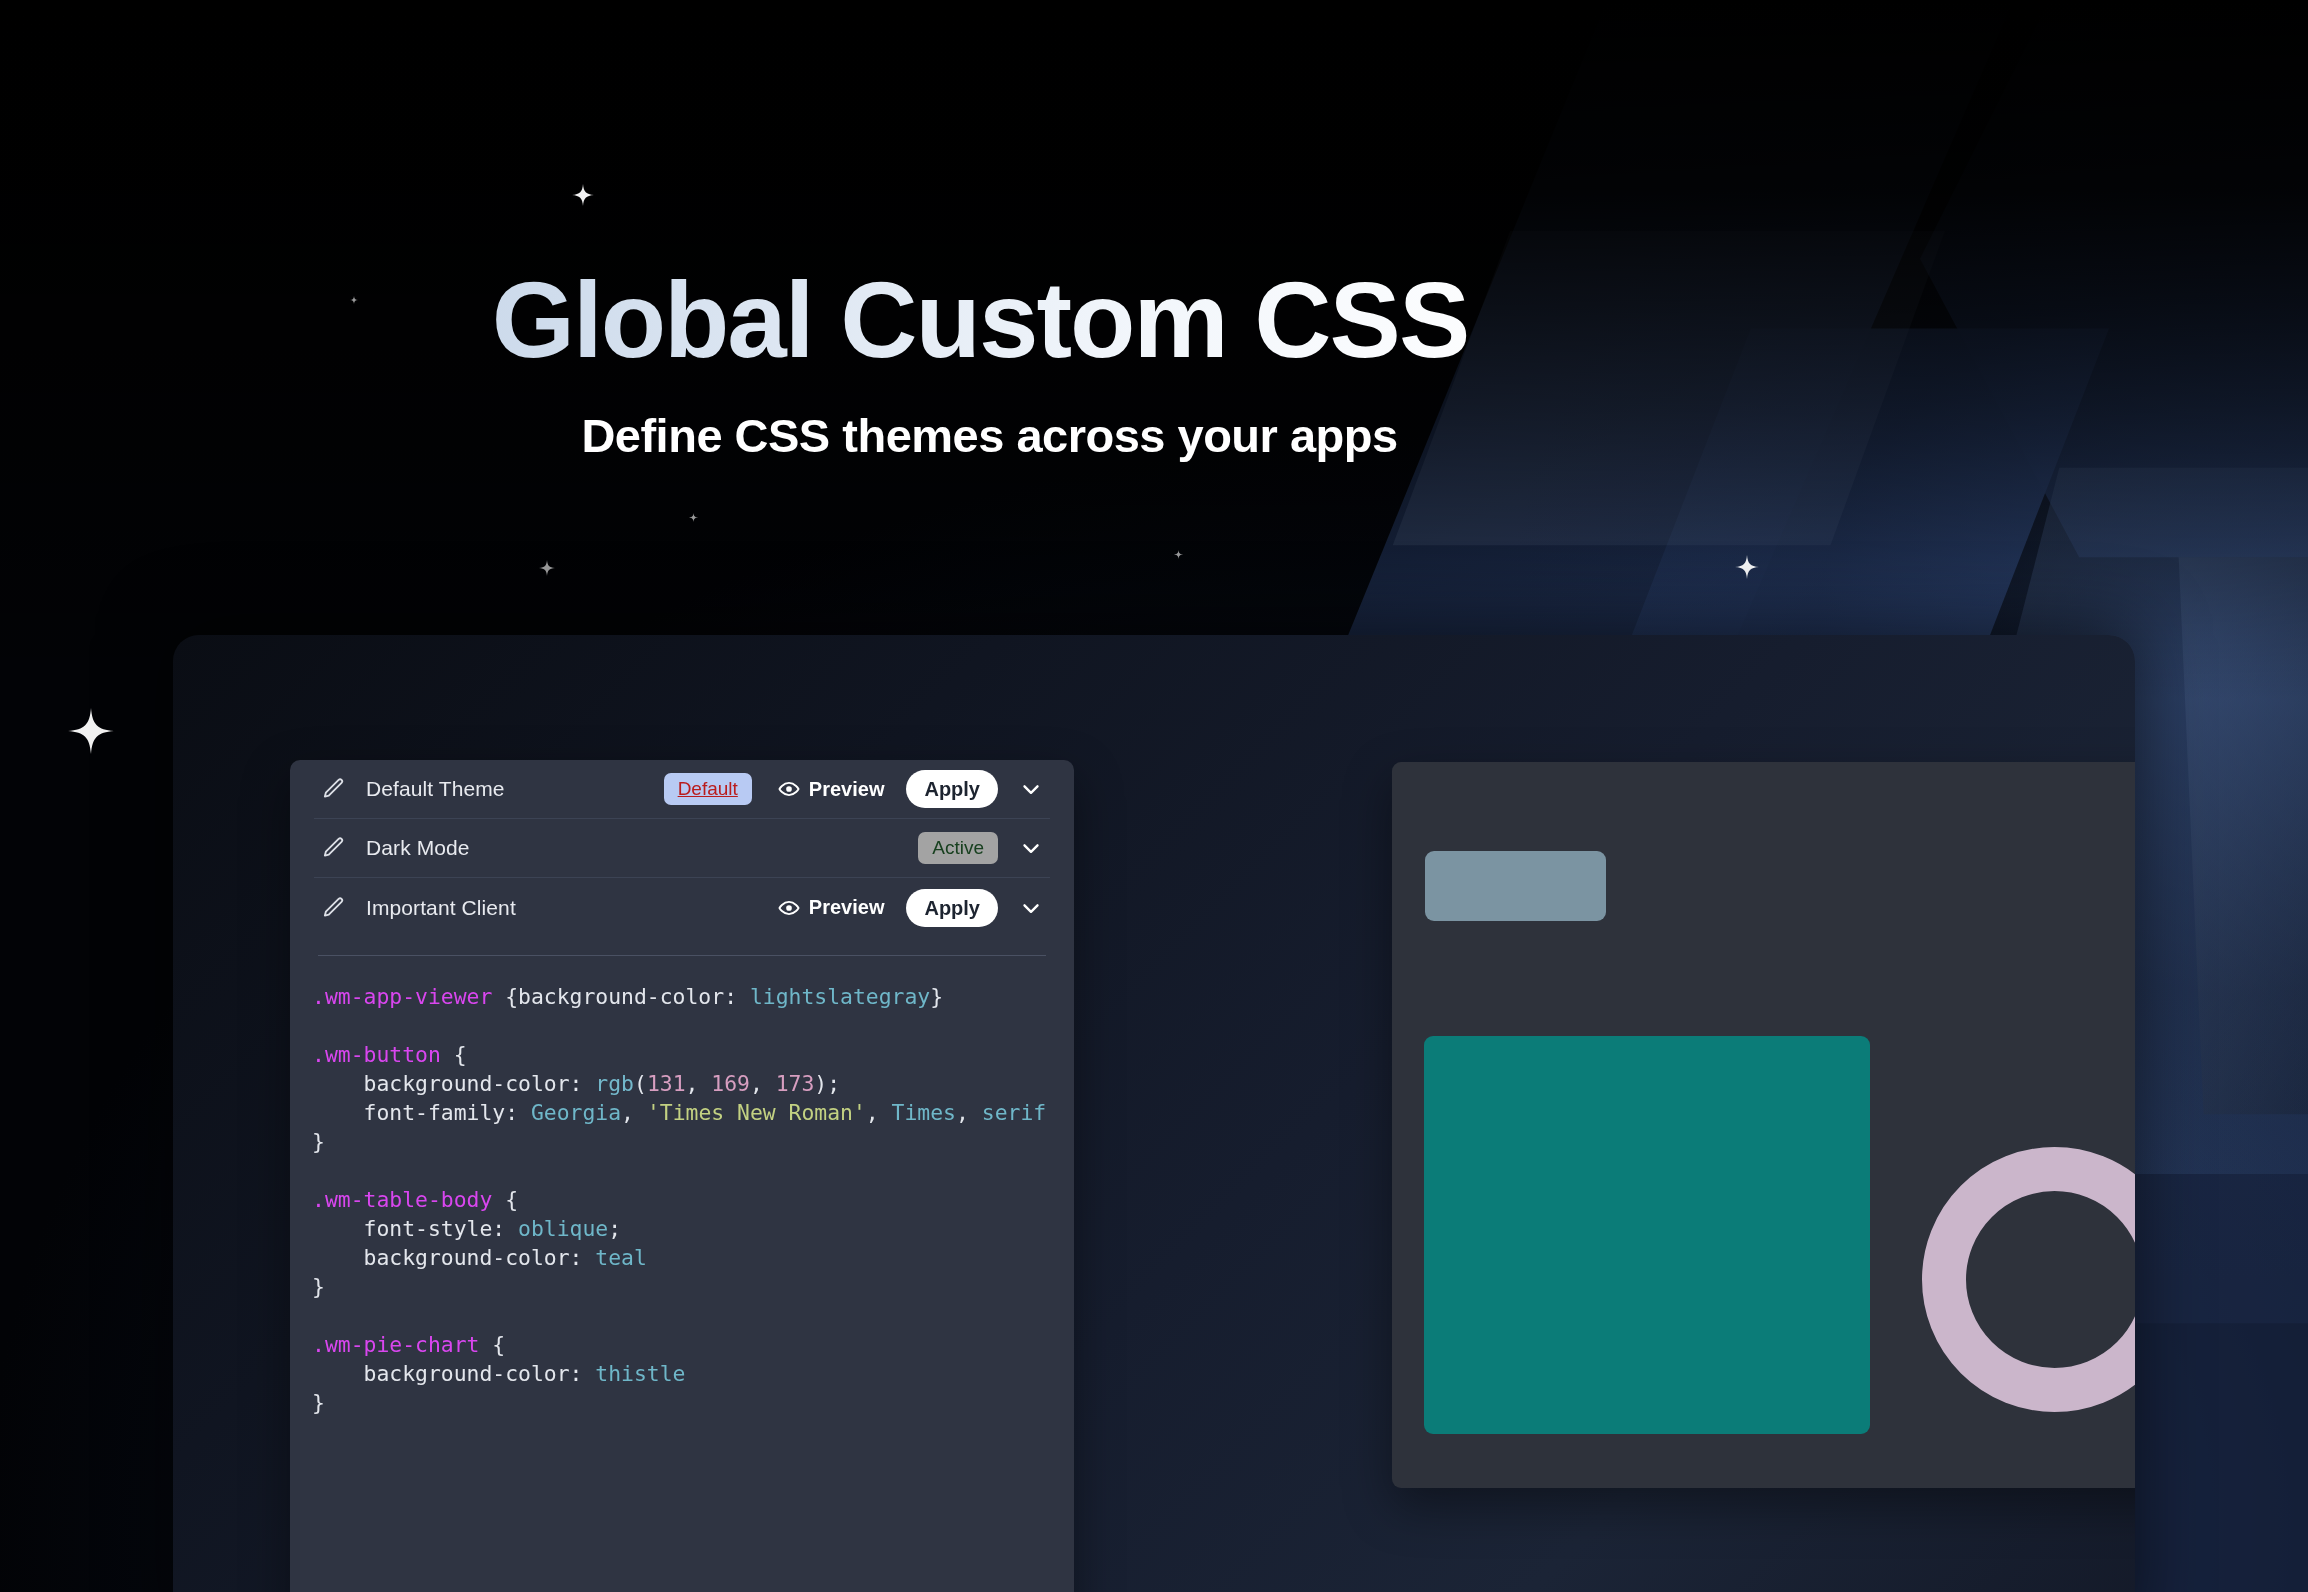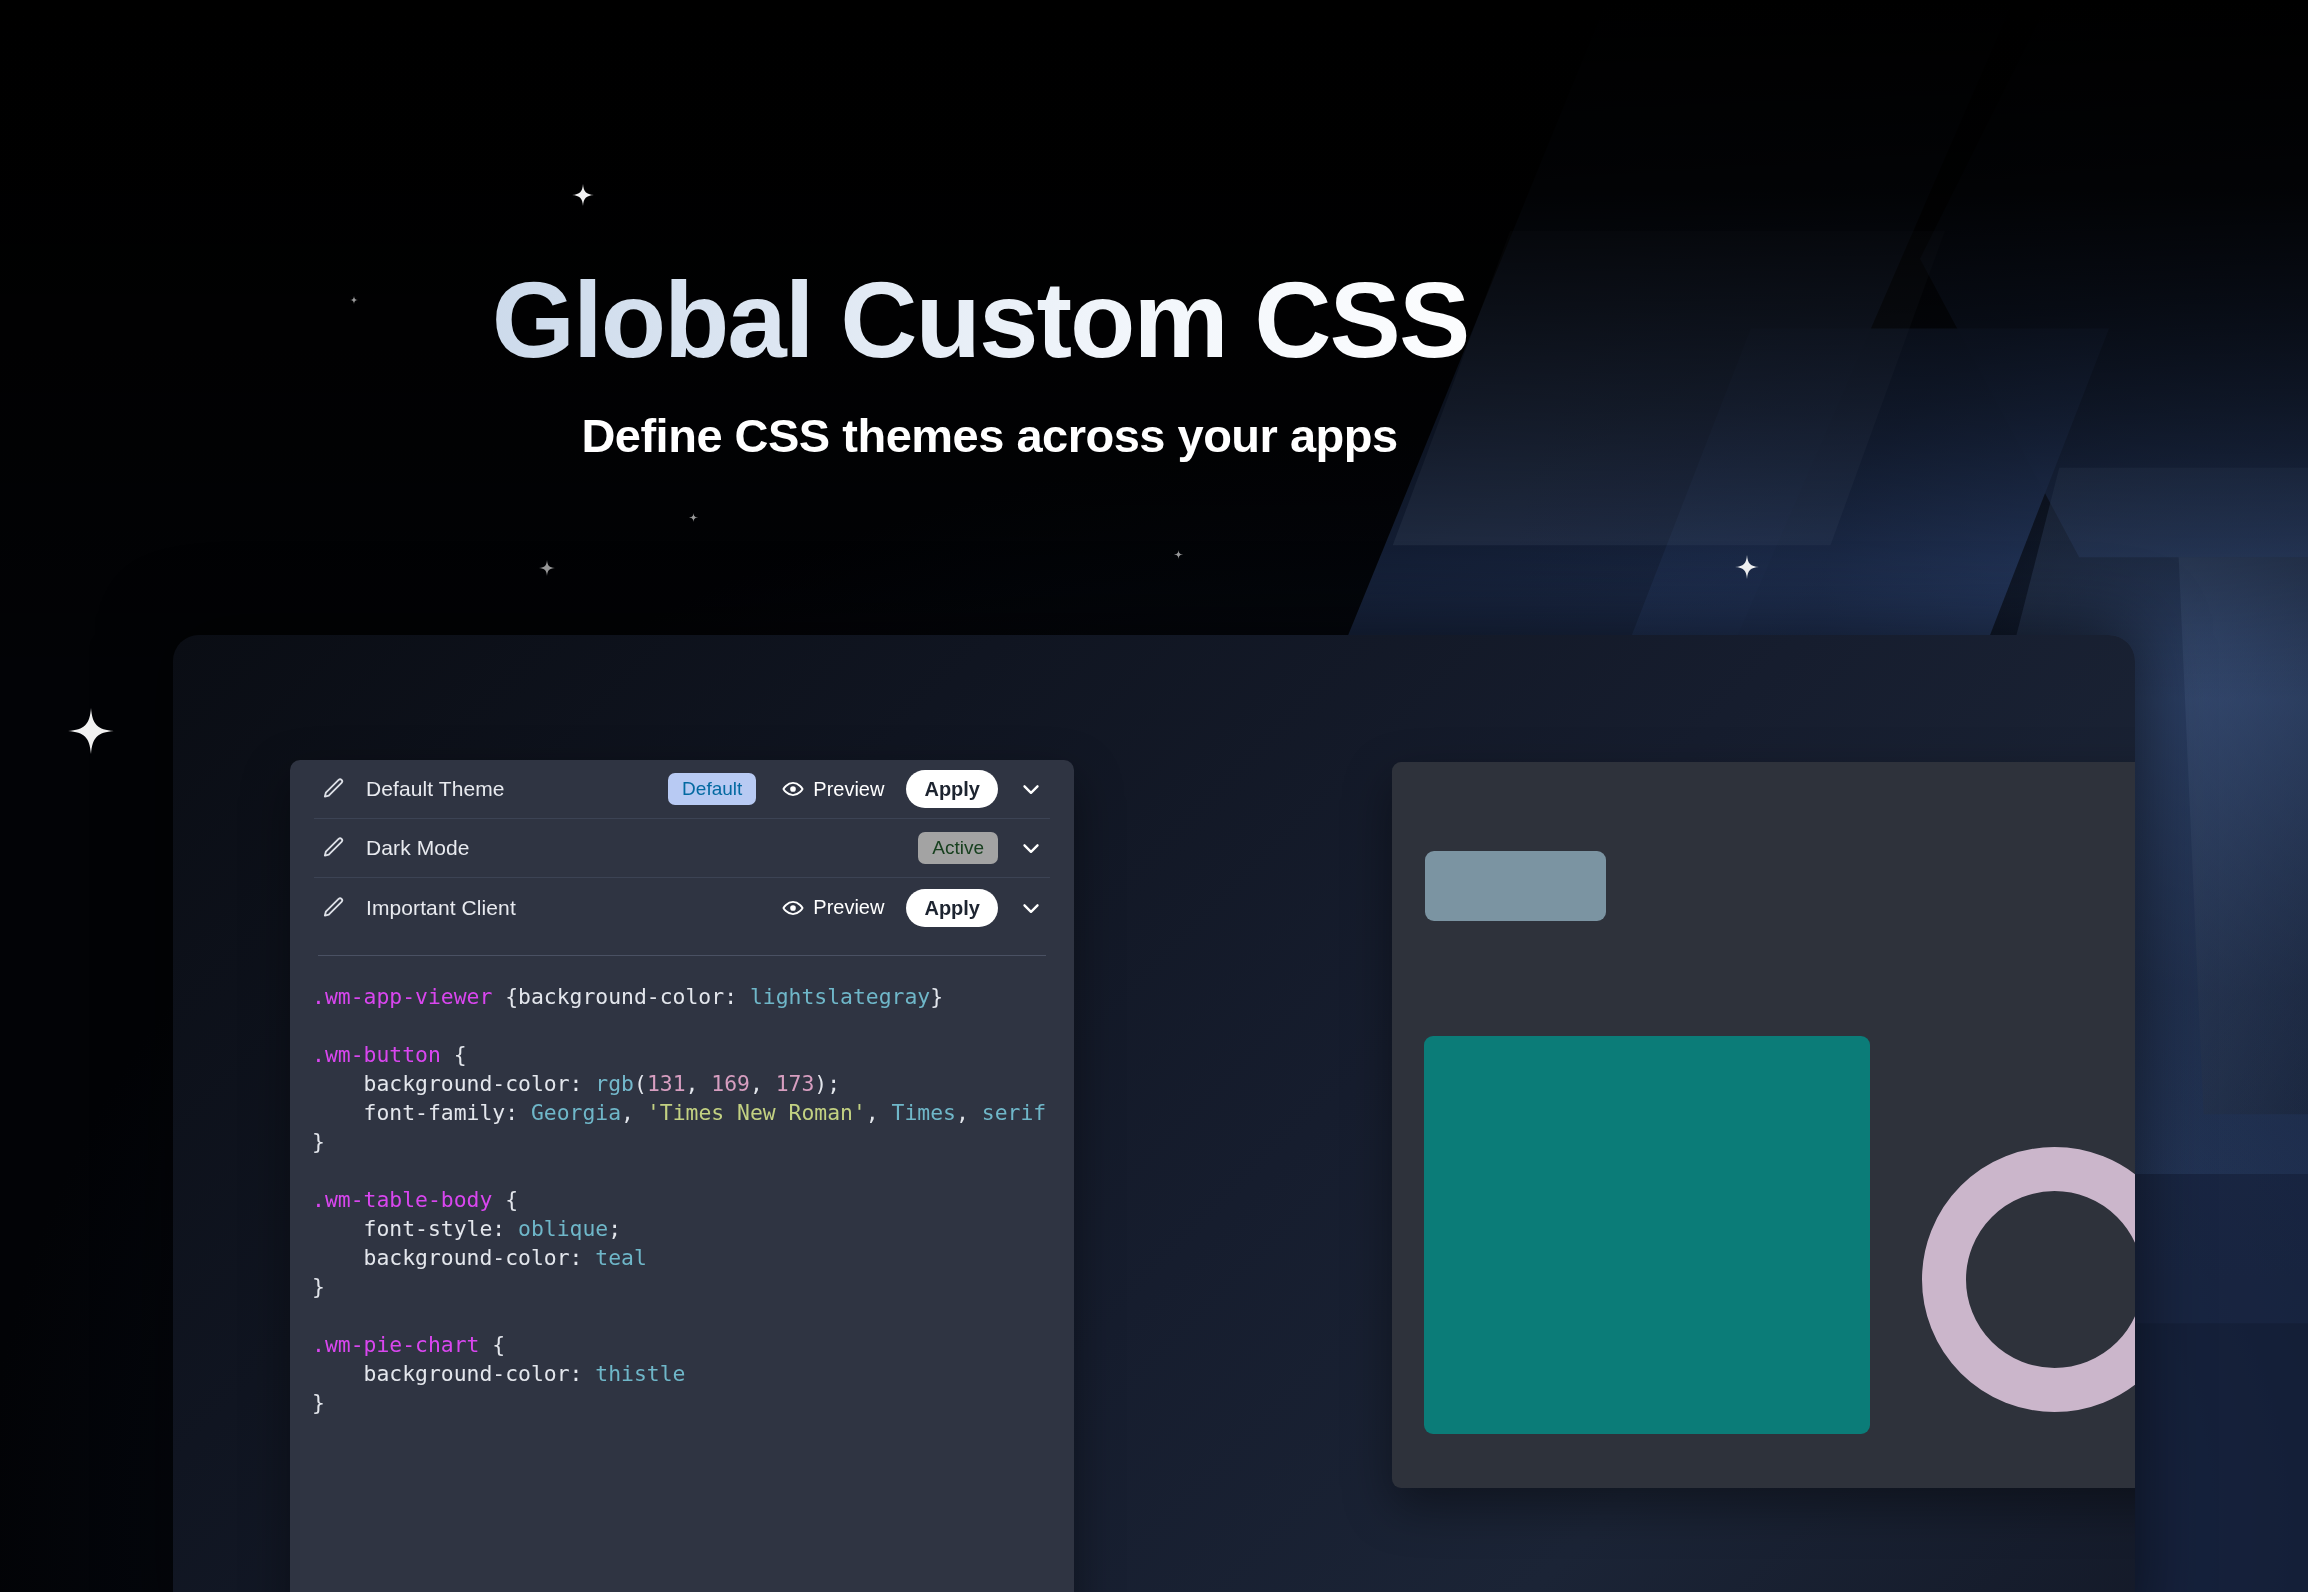--- a/index.html
+++ b/index.html
@@ -89,26 +89,26 @@
   .theme-name{
     font-size:21px;color:#e8eaef;font-weight:400;letter-spacing:0.1px;
     white-space:nowrap;
   }
   .row-spacer{flex:1 1 auto;}
   .badge{
     font-size:19px;font-weight:400;
     padding:5px 14px;border-radius:7px;
     white-space:nowrap;
   }
-  .badge-default{background:#b8caf3;color:#0369a1;}
+  .badge-default{background:#b8caf3;color:#b91c1c;text-decoration:underline;}
   .badge-active{background:#a3a3a3;color:#18401f;}
   .preview-btn{
     display:flex;align-items:center;gap:9px;
     margin-left:26px;
-    color:#ffffff;font-size:20px;font-weight:400;
+    color:#ffffff;font-size:20px;font-weight:700;
     white-space:nowrap;
   }
   .preview-btn svg{display:block;}
   .apply-btn{
     margin-left:22px;
     background:#ffffff;color:#1d2430;
     font-size:20px;font-weight:700;
     padding:9px 18px;border-radius:19px;
     border:none;line-height:1;
     font-family:"Liberation Sans",sans-serif;

